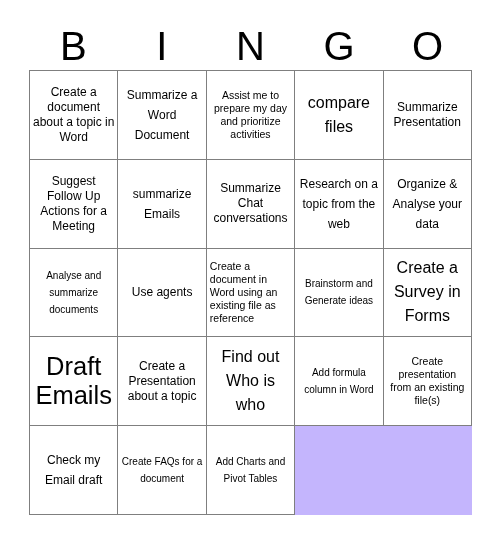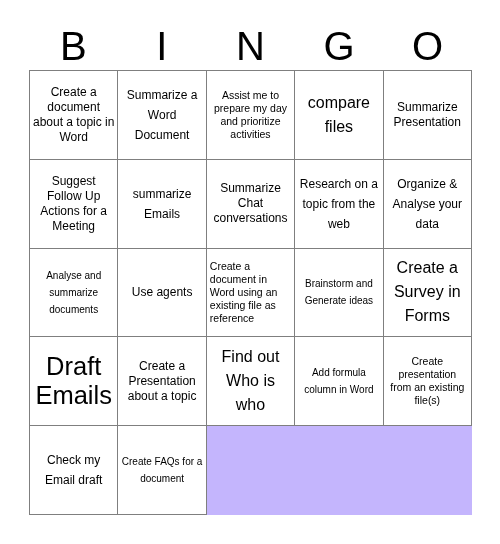--- a/index.html
+++ b/index.html
@@ -166,15 +166,18 @@
       </div>
       <div class="cell">
         <span class="cell-text fs-xs">Create presentation from an existing file(s)</span>
       </div>
       <div class="cell">
         <span class="cell-text fs-lg">Check my Email draft</span>
       </div>
       <div class="cell">
         <span class="cell-text fs-md">Create FAQs for a document</span>
       </div>
+      <div class="cell">
+        <span class="cell-text fs-md">Add Charts and Pivot Tables</span>
+      </div>
     </div>
 
 </div>
 
 </body></html>

